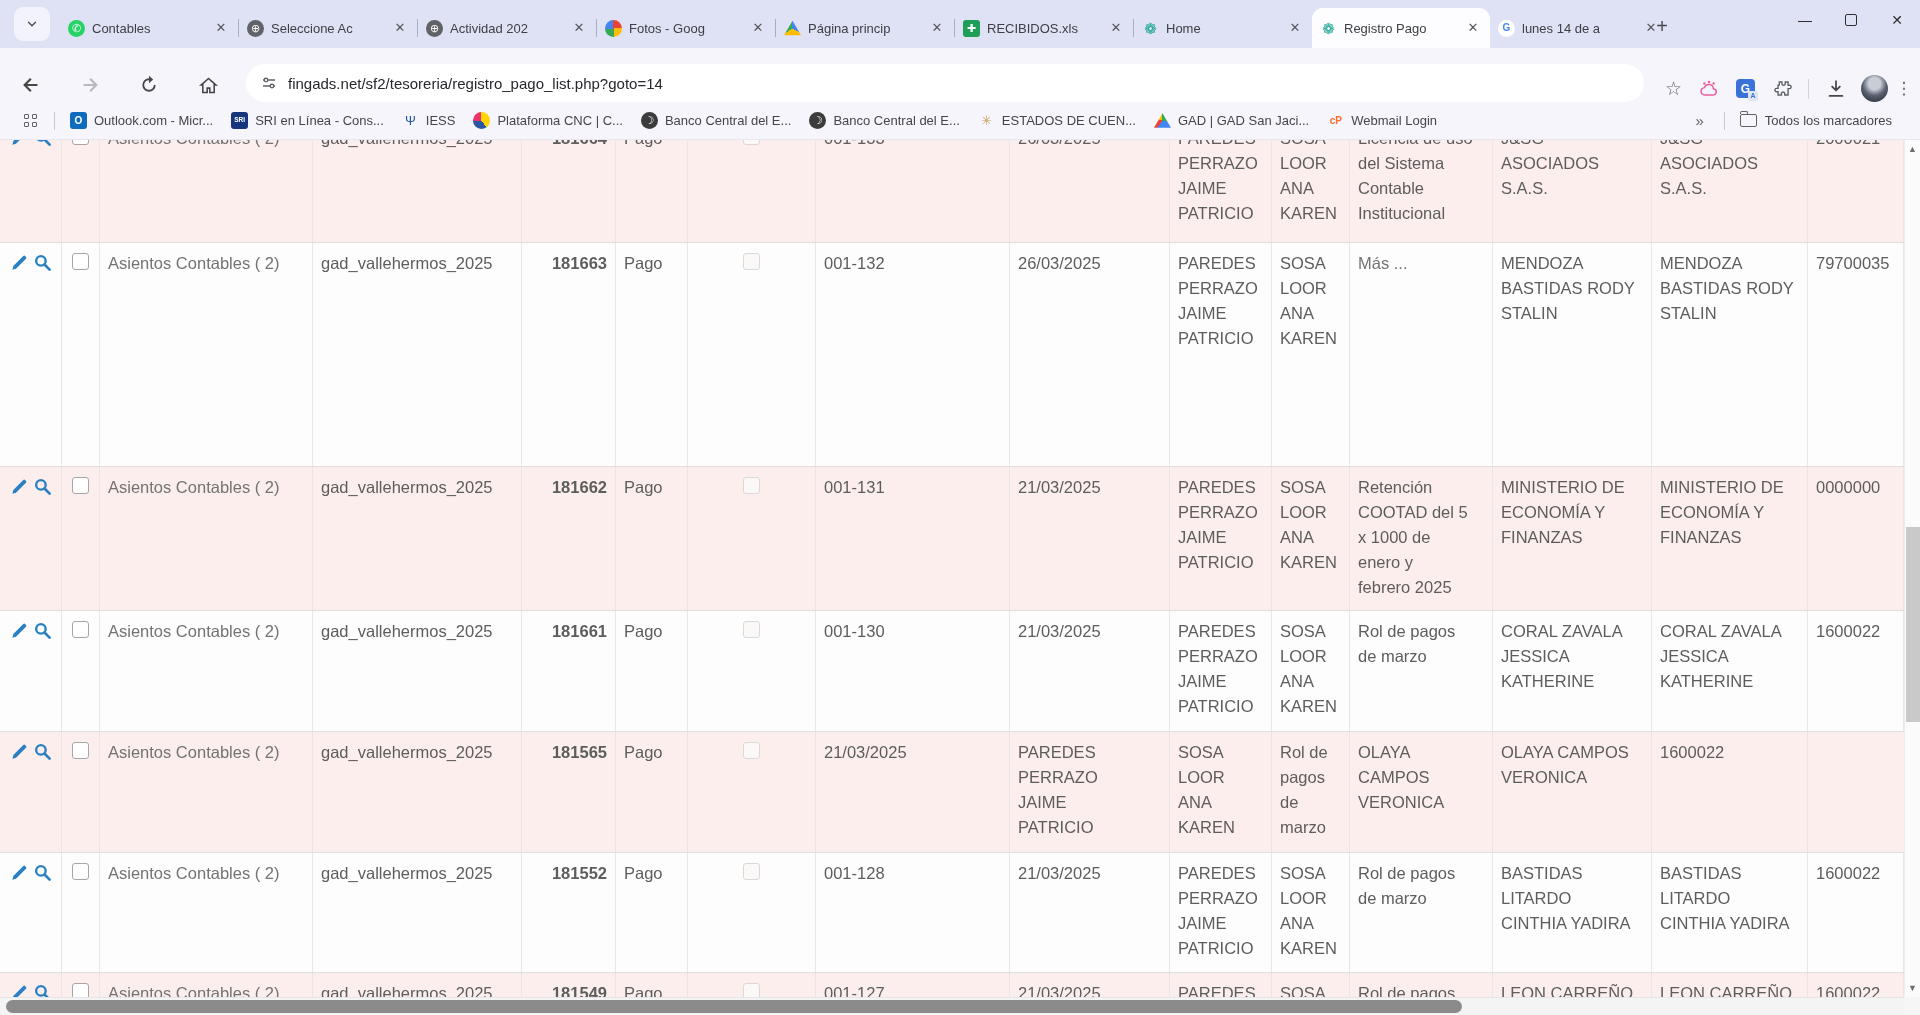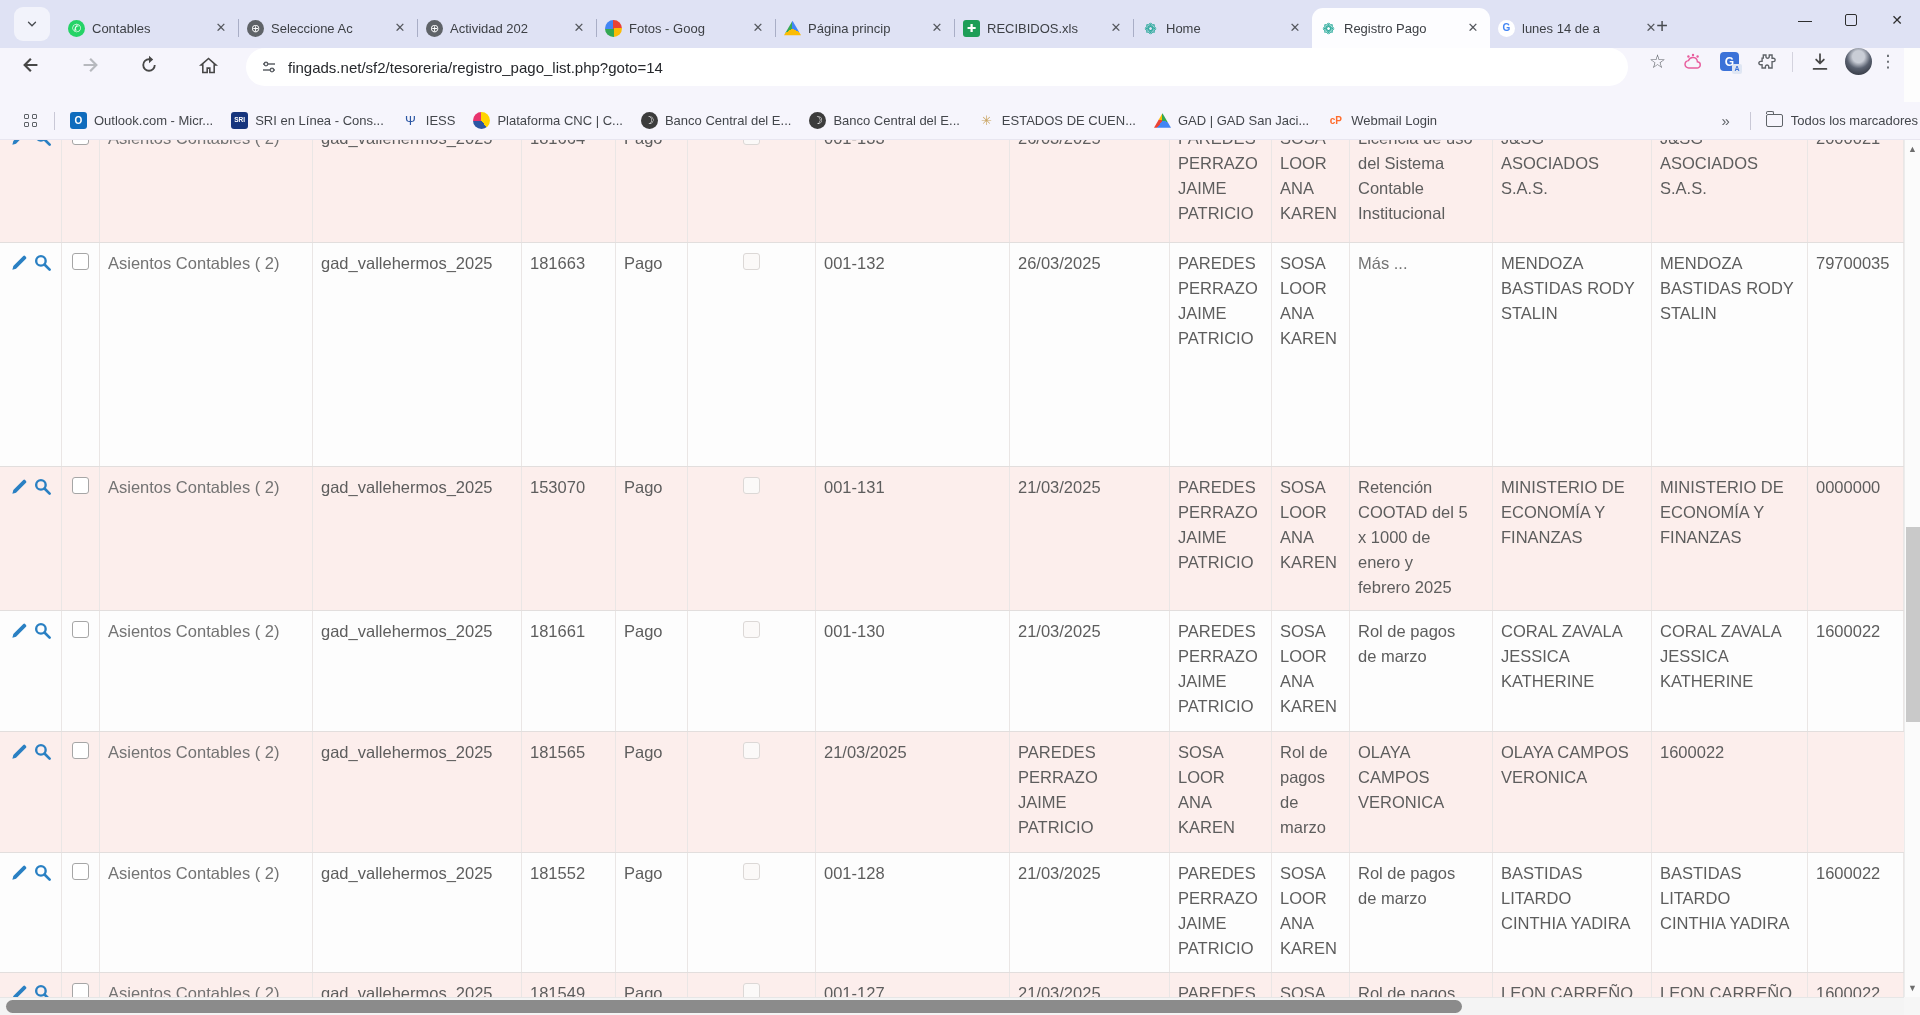--- a/index.html
+++ b/index.html
@@ -20,22 +20,22 @@
       border-radius:50%;flex:0 0 auto;}
   .tabsep{width:1px;height:18px;background:#a9aec6;align-self:center;flex:0 0 auto;}
   .newtab{position:absolute;left:1648px;top:12px;width:28px;height:28px;display:flex;align-items:center;
       justify-content:center;font-size:20px;color:#474a4f;cursor:pointer;}
   .wincontrols{position:absolute;right:0;top:0;height:40px;display:flex;}
   .wc{width:46px;height:40px;display:flex;align-items:center;justify-content:center;color:#2e2e2e;
       font-size:14px;cursor:pointer;}
   .wc .maxbox{width:10px;height:10px;border:1.4px solid #2e2e2e;border-radius:2px;display:block;}
 
   
-  .toolbar{position:absolute;top:48px;left:0;right:16px;height:54px;background:#f6f5fc;
-      display:flex;align-items:flex-start;gap:11px;}
+  .toolbar{position:absolute;top:48px;left:0;right:0;height:54px;background:#f6f5fc;
+      display:flex;align-items:flex-end;gap:11px;}
   .navbtn{width:34px;height:34px;display:flex;align-items:center;justify-content:center;flex:0 0 auto;}
   .navbtn svg{display:block;}
   .omnibox{flex:1;height:38px;background:#ffffff;border-radius:19px;margin:0 10px 0 10px;display:flex;
       align-items:center;padding:0 14px;box-sizing:border-box;overflow:hidden;}
   .urltext{font-size:15px;color:#26282c;white-space:nowrap;margin-left:10px;}
   .tb-right{display:flex;align-items:center;flex:0 0 auto;margin-right:6px;}
   .star{font-size:19px;color:#5f6368;margin:0 8px 0 0;}
   .tbsep{width:1px;height:20px;background:#d4d3de;margin:0 8px;}
   .avatar{width:27px;height:27px;border-radius:50%;
       background:radial-gradient(circle at 50% 32%, #c9cdd6 0 26%, #5a6170 52%, #23262e 100%);margin:0 6px;}
@@ -52,21 +52,21 @@
   .bm-item .lbl{margin-left:7px;}
   .g4{width:14px;height:14px;display:grid;grid-template-columns:5px 5px;grid-auto-rows:5px;gap:3px;
       margin:0 10px 0 24px;}
   .g4 b{border:1.4px solid #5f6368;border-radius:1px;box-sizing:border-box;}
   .bmsep{width:1px;height:18px;background:#c9c8d6;margin:0 6px;}
   .bm-right{margin-left:auto;display:flex;align-items:center;}
   .chev2{font-size:15px;color:#5f6368;margin:0 14px;}
   .folder{width:15px;height:11px;border:1.5px solid #5f6368;border-radius:2px;position:relative;margin-right:8px;}
   .folder::before{content:"";position:absolute;top:-4px;left:-1px;width:6px;height:2px;
       border:1.5px solid #5f6368;border-bottom:none;border-radius:2px 2px 0 0;}
-  .allbm{margin-right:2px;text-align:center;}
+  .allbm{margin-right:28px;text-align:center;}
 
   
   .fav{width:17px;height:17px;border-radius:50%;display:inline-flex;align-items:center;justify-content:center;
       font-size:11px;line-height:1;flex:0 0 auto;box-sizing:border-box;}
   .shape-square{border-radius:3px;}
   .shape-triangle{clip-path:polygon(50% 8%,100% 92%,0 92%);border-radius:0;}
   .shape-plain{background:transparent !important;}
   .fs6{font-size:6.5px;font-weight:bold;}
   .fs9{font-size:10px;font-weight:bold;}
   .fs13{font-size:13px;}
@@ -75,21 +75,21 @@
   
   .content{position:absolute;top:140px;left:0;width:1904px;height:857px;overflow:hidden;background:#fdfdfd;}
   .rtable{margin-top:-22px;}
   .row{display:grid;
       grid-template-columns:62px 38px 213px 209px 94px 72px 128px 194px 160px 102px 78px 143px 159px 156px 96px;
       border-bottom:1px solid #e2dedd;box-sizing:border-box;}
   .row.pink{background:#fceeec;}
   .row.white{background:#fdfdfd;}
   .c{border-right:1px solid #eae6e5;padding:8px 8px;font-size:16.5px;line-height:25px;color:#5d5d5d;
       white-space:pre-line;box-sizing:border-box;overflow:hidden;}
-  .c.numc{text-align:left;}
+  .c.numc{text-align:right;font-weight:bold;}
   .c.linkc,.more{color:#737373;cursor:pointer;}
   .c.iconsc{display:flex;gap:4px;padding:10px 4px 0 10px;align-items:flex-start;}
   .c.cbc{display:flex;justify-content:center;align-items:flex-start;padding-top:10px;}
   .cb{width:17px;height:17px;background:#fff;border:1px solid #a6a6a6;border-radius:3px;box-sizing:border-box;cursor:pointer;}
   .cb.dis{border-color:#dcd8d6;background:#fbf9f8;}
   .more{display:block;}
   .aicon{display:block;cursor:pointer;}
 
   
   .vsb{position:absolute;top:140px;right:0;width:16px;height:857px;background:#fbfbfb;
@@ -363,21 +363,21 @@
             <path d="M3 21l1.2-4.6L16.8 3.8a1.6 1.6 0 0 1 2.3 0l1.1 1.1a1.6 1.6 0 0 1 0 2.3L7.6 19.8z" fill="#2a80c3"></path>
           </svg>
       <svg class="aicon" width="19" height="19" viewBox="0 0 24 24">
             <circle cx="10" cy="10" r="6" fill="none" stroke="#2a80c3" stroke-width="3"></circle>
             <path d="M14.5 14.5 21 21" stroke="#2a80c3" stroke-width="3.4" stroke-linecap="round"></path>
           </svg>
     </div>
     <div class="c cbc"><span class="cb"></span></div>
     <div class="c linkc">Asientos Contables ( 2)</div>
     <div class="c">gad_vallehermos_2025</div>
-    <div class="c numc">153070</div>
+    <div class="c numc">181662</div>
     <div class="c">Pago</div>
     <div class="c cbc"><span class="cb dis"></span></div>
     <div class="c">001-131</div>
     <div class="c">21/03/2025</div>
     <div class="c">PAREDES
 PERRAZO
 JAIME
 PATRICIO</div>
     <div class="c">SOSA
 LOOR

